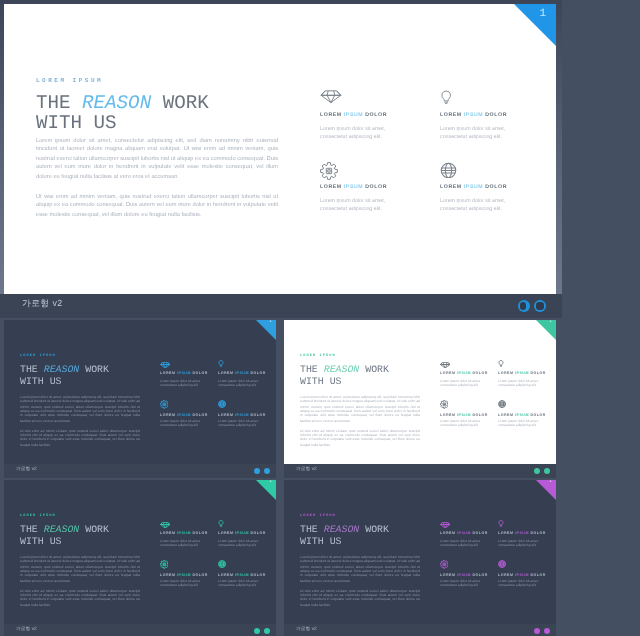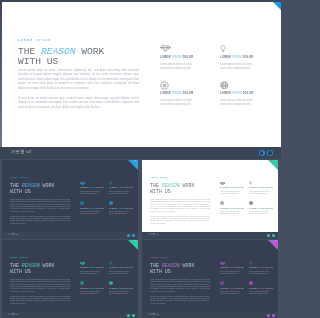--- a/index.html
+++ b/index.html
@@ -1,21 +1,21 @@
 <!DOCTYPE html>
 <html><head>
 <meta charset="utf-8">
 <style>
   html,body{margin:0;padding:0;}
   body{width:281px;height:318px;background:#454f62;font-family:"Liberation Sans",sans-serif;overflow:hidden;}
   .page{position:relative;width:281px;height:318px;background:#454f62;}
   .hero-frame{position:absolute;left:0;top:0;width:281px;height:149px;background:linear-gradient(180deg,#3c4658 0%,#5a6478 55%,#6d788c 100%);}
 
   
-  .hero{position:absolute;left:2px;top:2px;width:276px;height:145px;background:#ffffff;overflow:hidden;padding-left:16px;}
+  .hero{position:absolute;left:2px;top:2px;width:276px;height:145px;background:#ffffff;overflow:hidden;}
   .hero-corner{position:absolute;right:0;top:0;width:0;height:0;border-top:21px solid #2196e8;border-left:21px solid transparent;}
   .hero-num{position:absolute;right:5px;top:2px;color:#bfeaff;font-size:5.5px;font-family:"Liberation Mono",monospace;line-height:1;}
 
   .hero-left{position:absolute;left:16px;top:37px;width:121px;}
   .eyebrow{font-size:3.0px;letter-spacing:1.25px;color:#7fb4da;font-weight:bold;font-family:"Liberation Mono",monospace;line-height:1;}
   .title{font-family:"Liberation Mono",monospace;font-size:9.6px;color:#6a727e;line-height:10.4px;margin-top:5px;letter-spacing:0px;white-space:nowrap;}
   .title .em{color:#64bbeb;font-style:italic;}
   .para{font-size:2.85px;line-height:4.5px;color:#aab1bb;margin-top:0px;text-align:justify;}
   .para.p2{margin-top:5.5px;}
 

